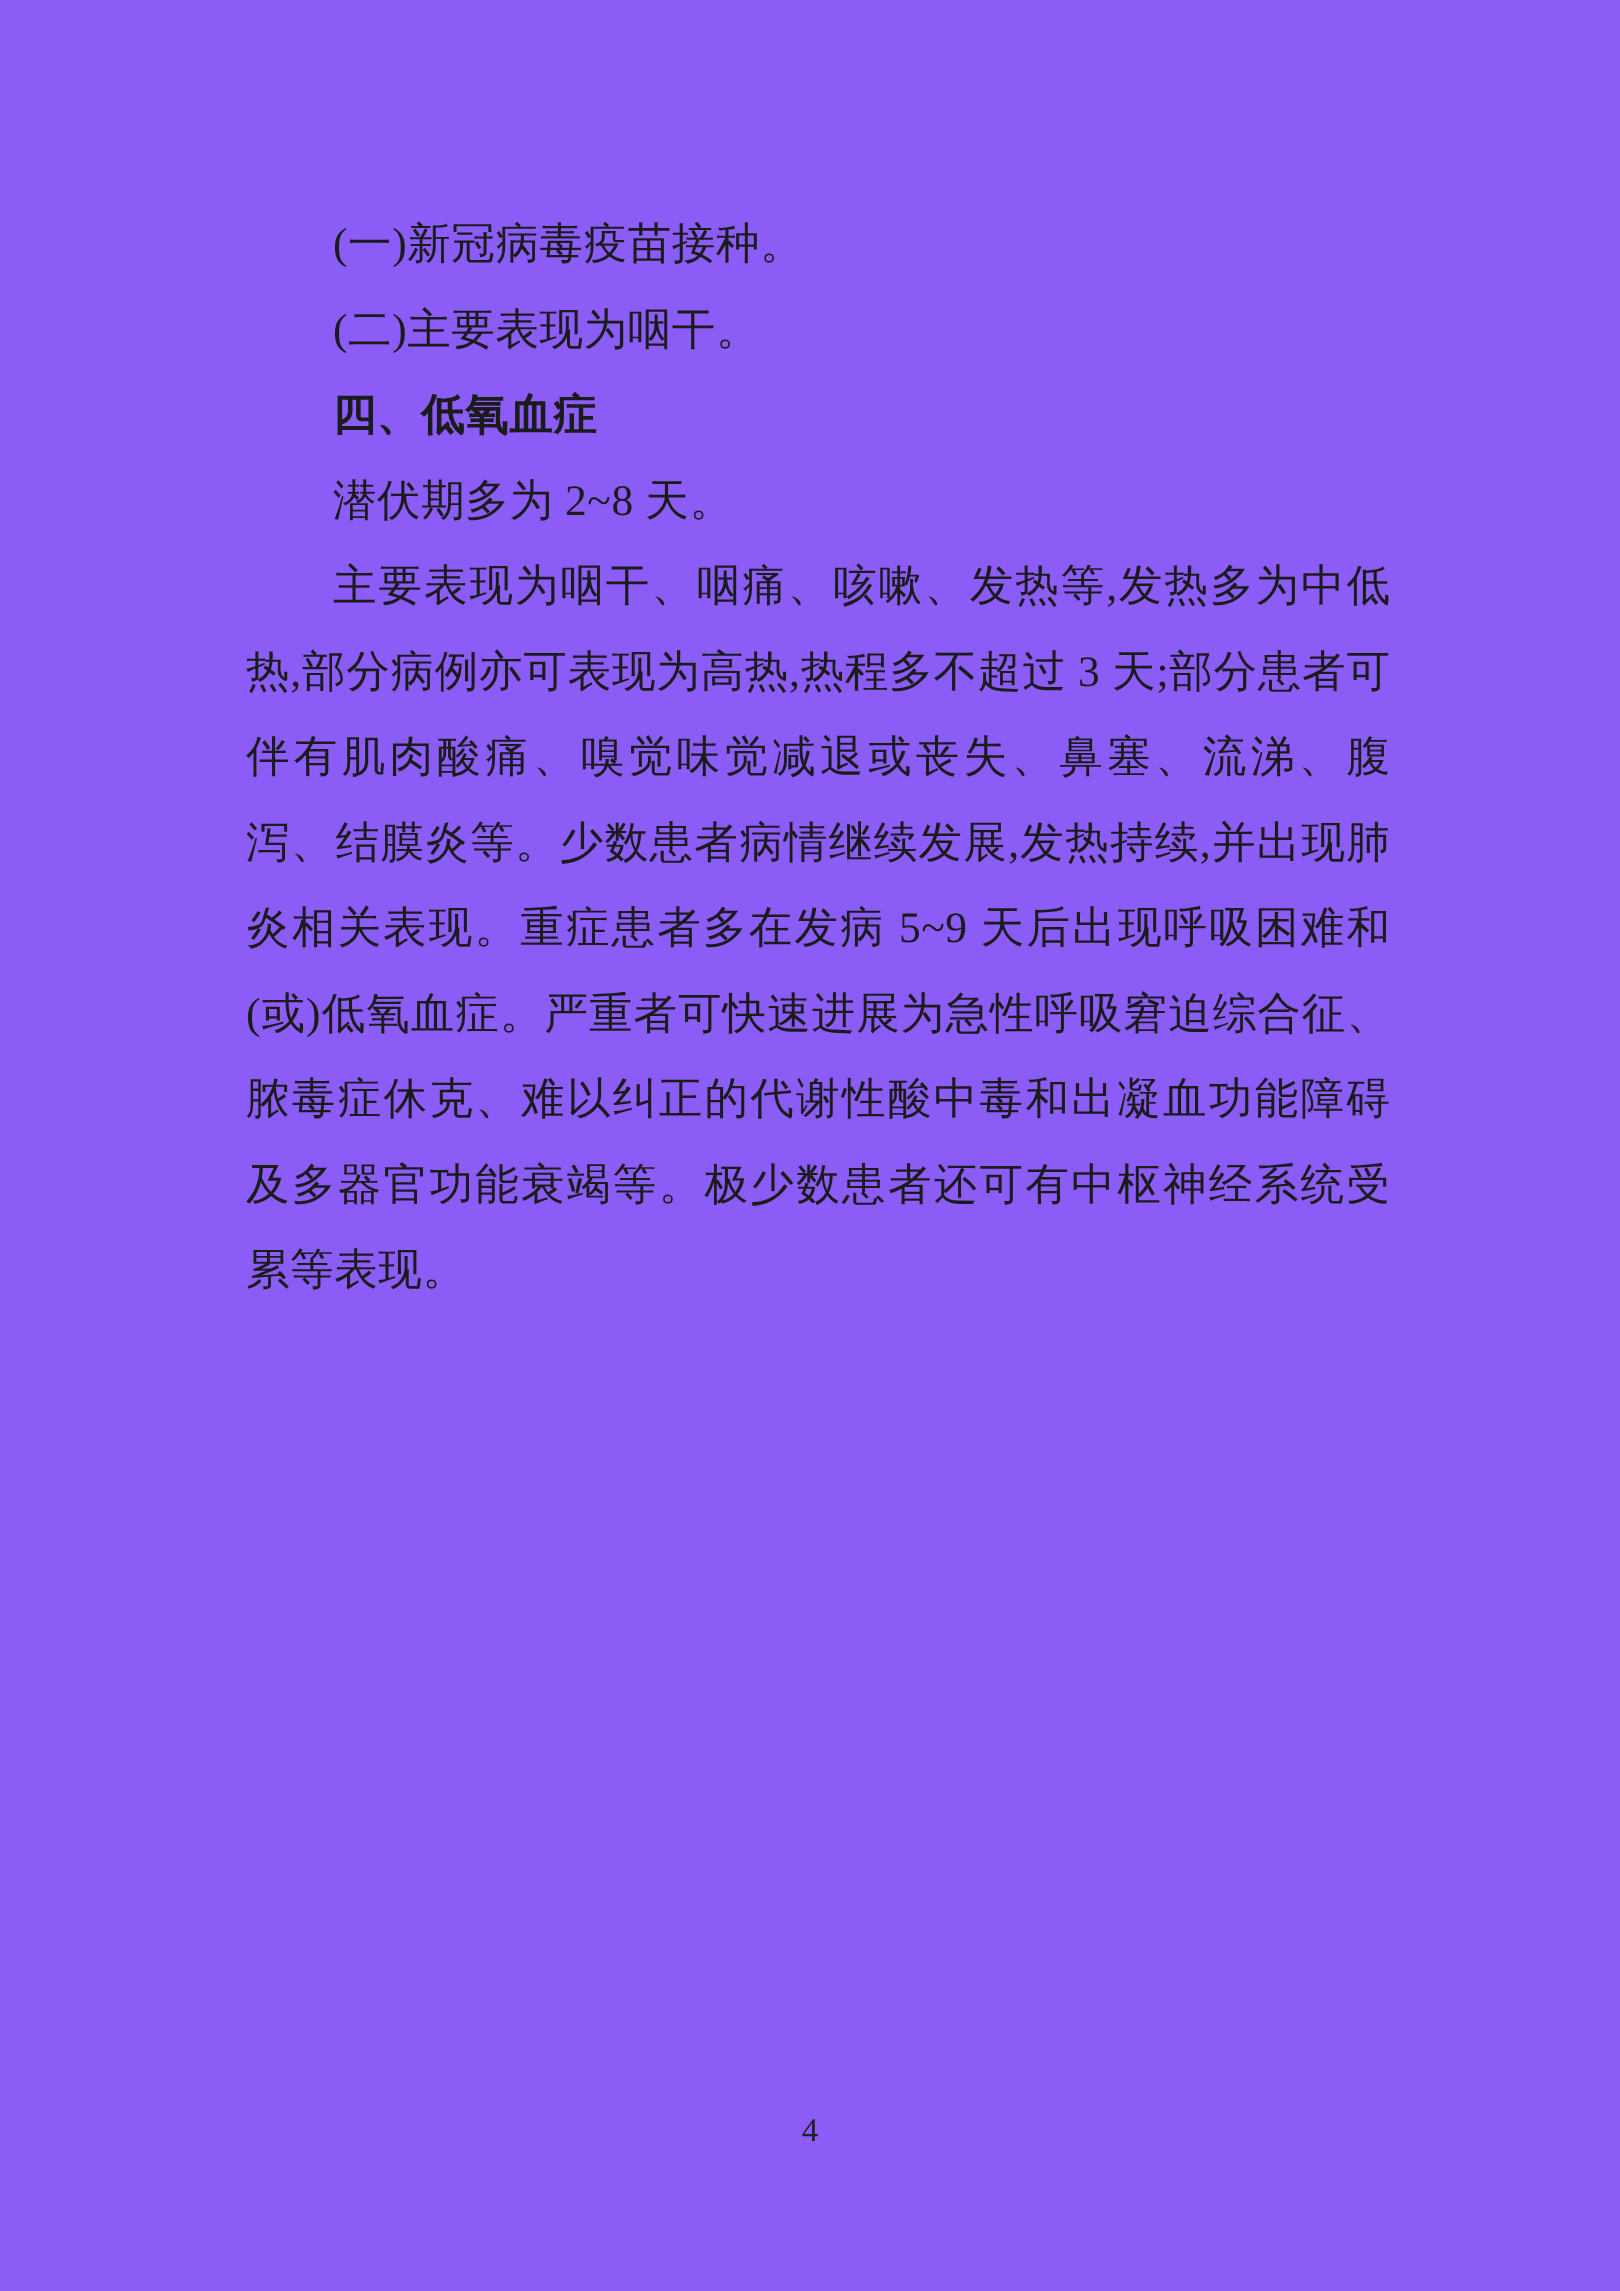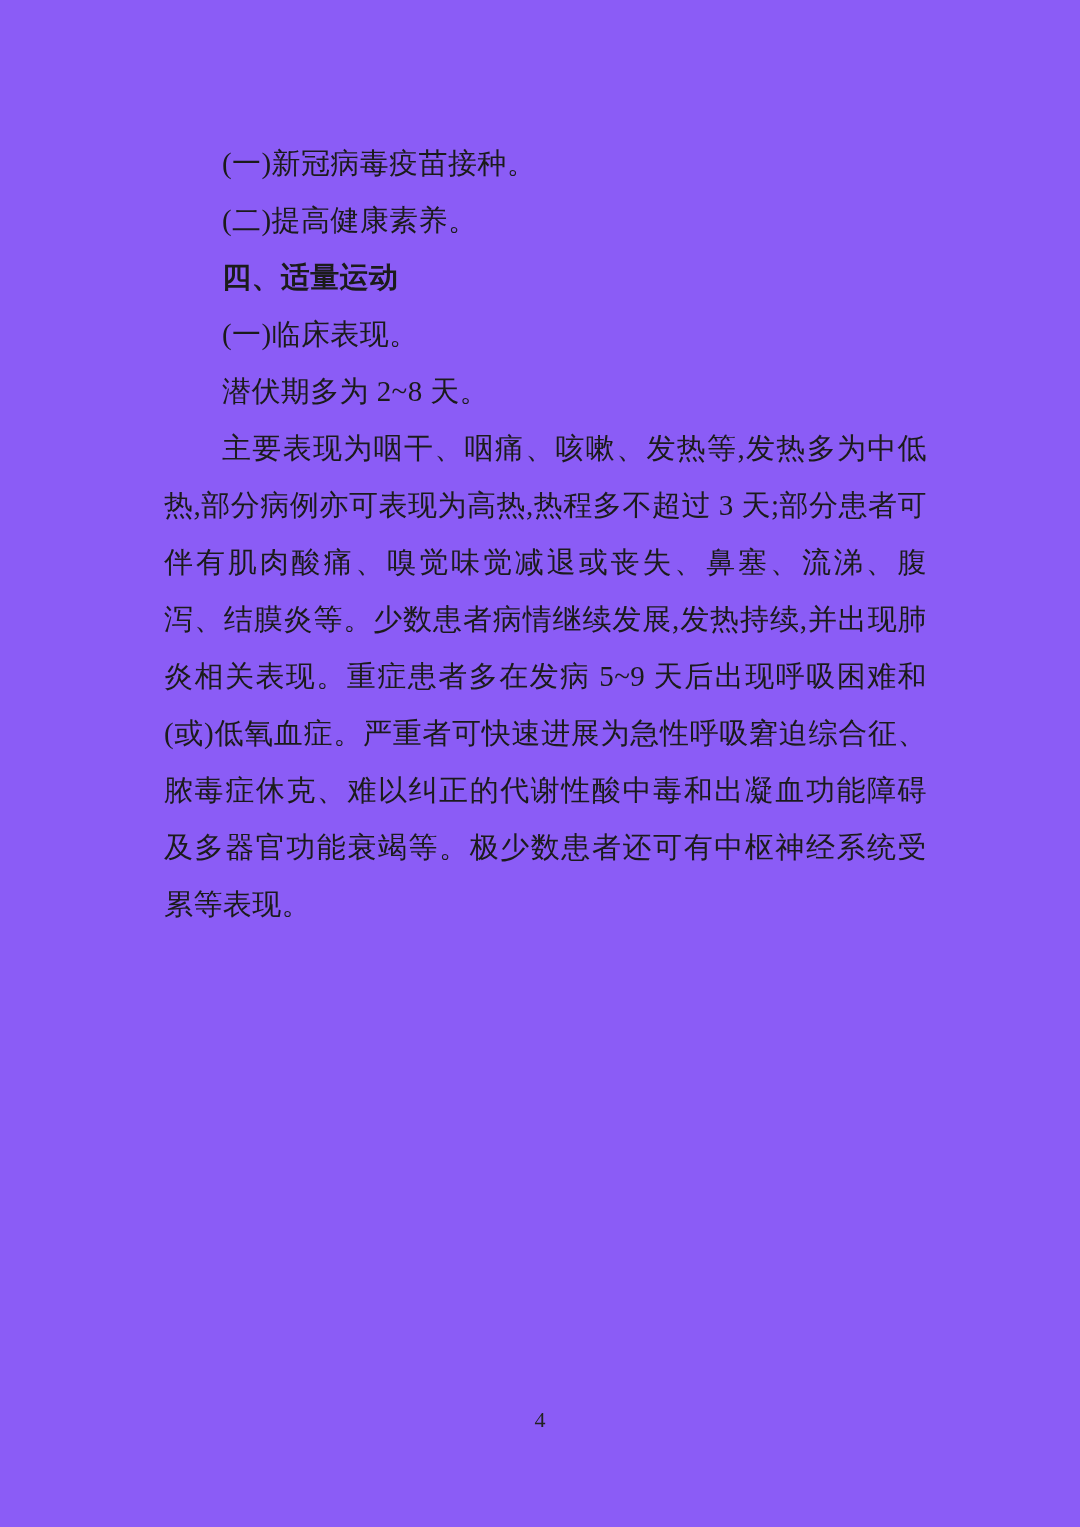--- a/index.html
+++ b/index.html
@@ -58,20 +58,19 @@
     color: #222222;
   }
 </style>
 </head>
 <body>
 
 <div class="page">
   <div class="text-block">
 
   <p class="doc-subheading">(一)新冠病毒疫苗接种。</p>
-      <p class="doc-subheading">(二)提高健康素养。</p>
-      <p class="doc-section-heading">四、适量运动</p>
-      <p class="doc-subheading">(一)临床表现。</p>
+      <p class="doc-subheading">(二)主要表现为咽干。</p>
+      <p class="doc-section-heading">四、低氧血症</p>
       <p class="doc-paragraph">潜伏期多为 2~8 天。</p>
       <p class="doc-paragraph">主要表现为咽干、咽痛、咳嗽、发热等,发热多为中低热,部分病例亦可表现为高热,热程多不超过 3 天;部分患者可伴有肌肉酸痛、嗅觉味觉减退或丧失、鼻塞、流涕、腹泻、结膜炎等。少数患者病情继续发展,发热持续,并出现肺炎相关表现。重症患者多在发病 5~9 天后出现呼吸困难和(或)低氧血症。严重者可快速进展为急性呼吸窘迫综合征、脓毒症休克、难以纠正的代谢性酸中毒和出凝血功能障碍及多器官功能衰竭等。极少数患者还可有中枢神经系统受累等表现。</p>
     </div>
   <div class="page-footer">4</div>
 </div>
 
 </body></html>

